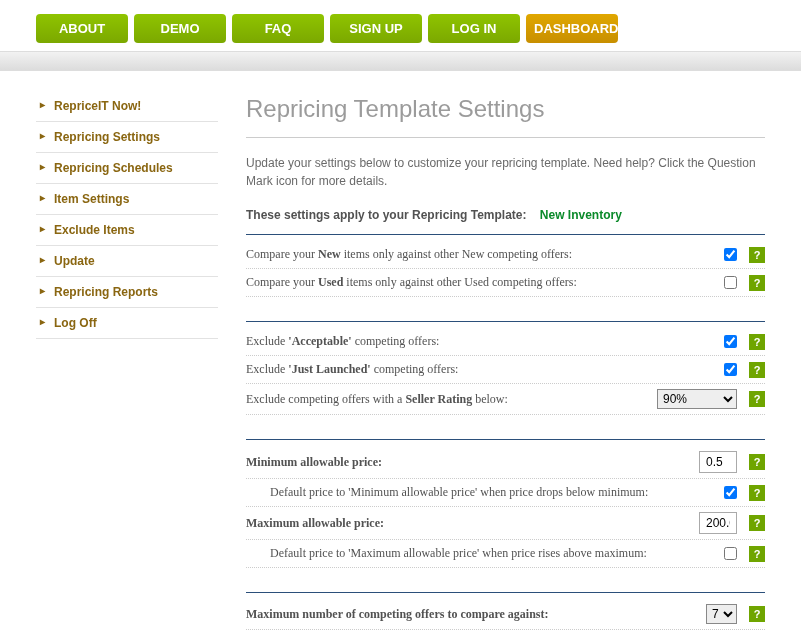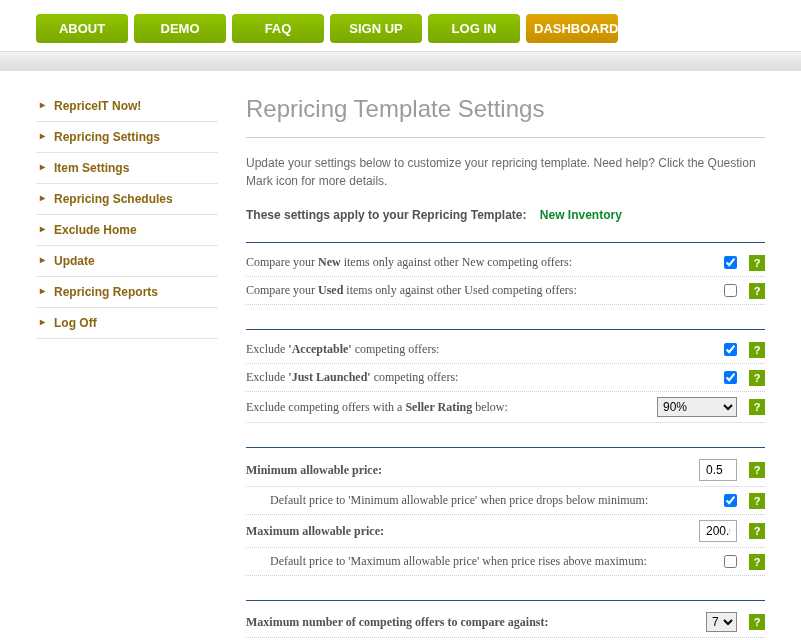--- a/index.html
+++ b/index.html
@@ -9,21 +9,21 @@
 .nav-btn.active { background: linear-gradient(#e0a700, #c88f00); }
 .divider-bar { height: 20px; background: linear-gradient(#f2f2f2, #dcdcdc); border-top: 1px solid #ddd; border-bottom: 1px solid #ddd; }
 .content { display: flex; padding: 20px 36px; gap: 28px; }
 .sidebar { width: 182px; flex-shrink: 0; }
 .sidebar-item { border-bottom: 1px solid #e2e2e2; padding: 8px 4px 8px 18px; font-size: 12px; color: #8a6611; font-weight: bold; cursor: pointer; position: relative; }
 .sidebar-item::before { content: "▸"; position: absolute; left: 4px; font-size: 10px; color: #8a6611; }
 .main { flex: 1; }
 h1 { font-size: 24px; color: #9b9b9b; font-weight: normal; margin: 4px 0 14px; }
 .hr-strong { border: none; border-top: 1px solid #ccc; margin: 0 0 16px; }
 .intro { font-size: 12px; color: #6a6a6a; line-height: 1.5; margin-bottom: 18px; }
-.template-line { font-size: 12px; color: #525252; font-weight: bold; margin-bottom: 20px; }
+.template-line { font-size: 12px; color: #525252; font-weight: bold; margin-bottom: 12px; }
 .template-name { color: #0a8a2a; font-weight: bold; margin-left: 10px; }
 .section-rule { border: none; border-top: 1px solid #2b4f7a; margin: 10px 0 6px; }
 .row { display: flex; align-items: center; justify-content: space-between; padding: 5px 0; border-bottom: 1px dotted #ccc; min-height: 28px; }
 .row:last-child { border-bottom: none; }
 .row-label { font-size: 12px; color: #525252; flex: 1; font-family: Liberation Serif, serif; }
 .row-label b { font-weight: bold; }
 .row-label.indent { padding-left: 24px; }
 .row-controls { display: flex; align-items: center; gap: 12px; }
 .help-icon { width: 16px; height: 16px; background: #6fa500; color: #fff; display: inline-flex; align-items: center; justify-content: center; font-size: 11px; font-weight: bold; cursor: pointer; }
 input[type=checkbox] { width: 13px; height: 13px; cursor: pointer; }
@@ -43,23 +43,23 @@
   <button class="nav-btn">LOG IN</button>
   <button class="nav-btn active">DASHBOARD</button>
 </div>
 
 <div class="divider-bar"></div>
 
 <div class="content">
   <div class="sidebar">
     <div class="sidebar-item">RepriceIT Now!</div>
     <div class="sidebar-item">Repricing Settings</div>
+    <div class="sidebar-item">Repricing Schedules</div>
     <div class="sidebar-item">Item Settings</div>
-    <div class="sidebar-item">Repricing Schedules</div>
-    <div class="sidebar-item">Exclude Home</div>
+    <div class="sidebar-item">Exclude Items</div>
     <div class="sidebar-item">Update</div>
     <div class="sidebar-item">Repricing Reports</div>
     <div class="sidebar-item">Log Off</div>
   </div>
 
   <div class="main">
     <h1>Repricing Template Settings</h1>
     <hr class="hr-strong">
     <p class="intro">Update your settings below to customize your repricing template. Need help? Click the Question Mark icon for more details.</p>
     <p class="template-line">

